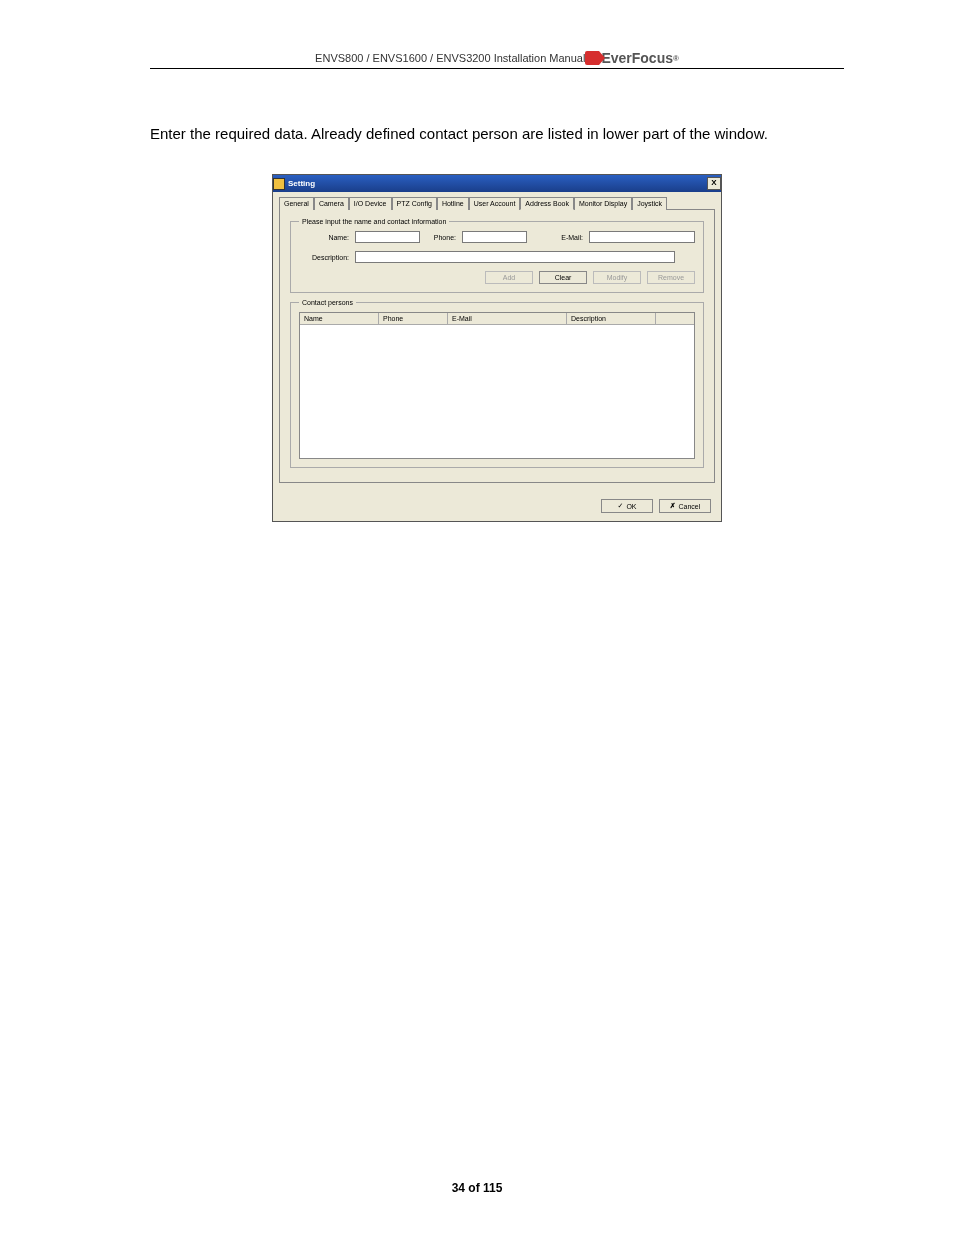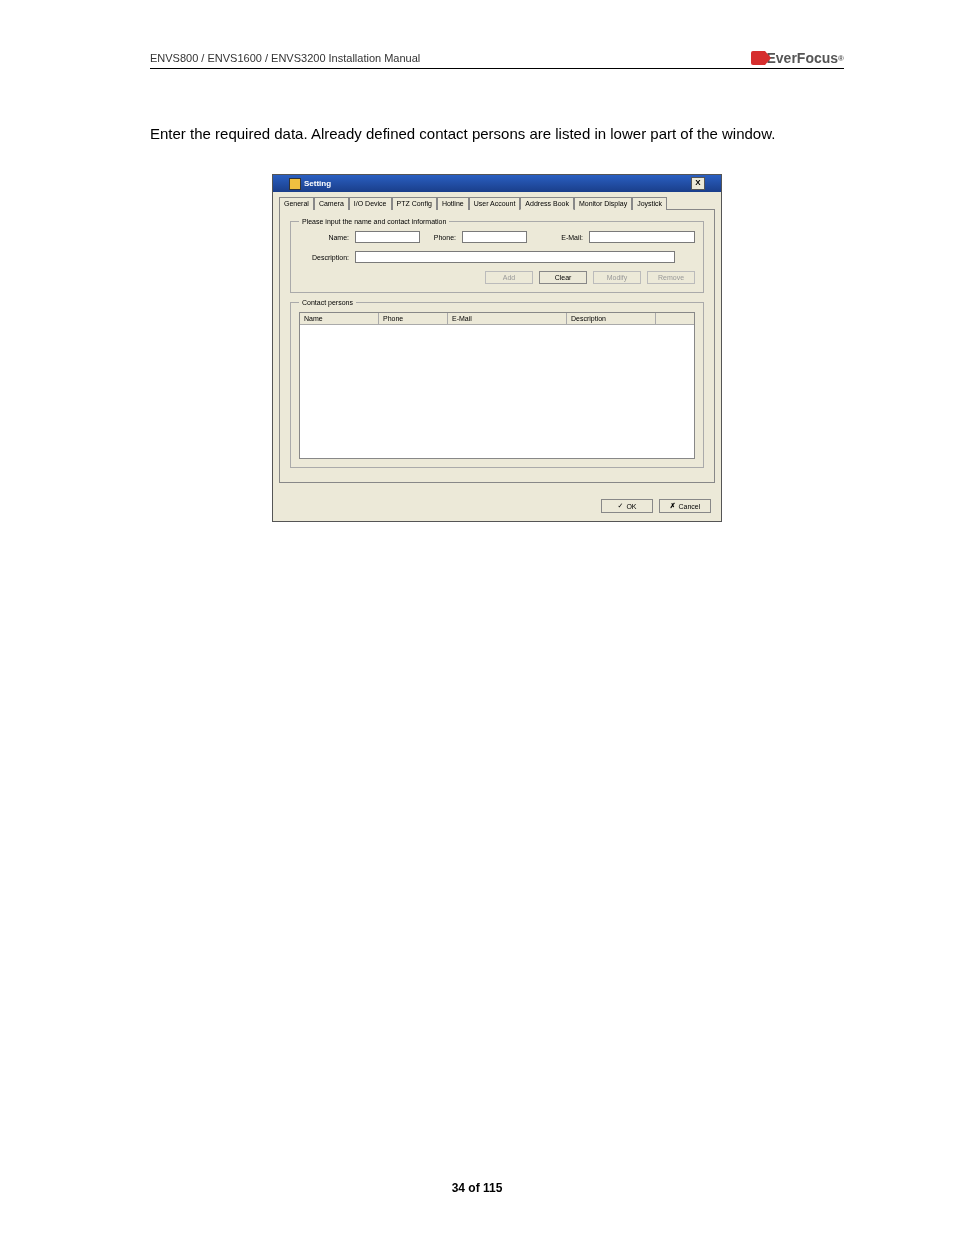--- a/index.html
+++ b/index.html
@@ -11,21 +11,21 @@
     width: 954px;
   }
   .page {
     padding: 50px 110px 40px 150px;
     box-sizing: border-box;
     min-height: 1235px;
     position: relative;
   }
   .header-row {
     display: flex;
-    justify-content: space-between;
+    justify-content: center;
     align-items: center;
     border-bottom: 1px solid #000;
     padding-bottom: 2px;
     margin-bottom: 55px;
   }
   .header-left {
     font-size: 11px;
     color: #333;
   }
   .logo {
@@ -72,21 +72,21 @@
     width: 448px;
     margin: 30px auto 0 auto;
     border: 1px solid #555;
     background: #ece9d8;
     font-size: 8px;
     color: #000;
   }
   .titlebar {
     background: linear-gradient(#2a5fc1, #1a3e8a);
     color: #fff;
-    padding: 2px 16px;
+    padding: 2px 0;
     display: flex;
     justify-content: space-between;
     align-items: center;
     font-weight: bold;
   }
   .title-left { display: flex; align-items: center; gap: 3px; }
   .sys-icon {
     width: 10px; height: 10px;
     background: #f0c040;
     border: 1px solid #333;
@@ -227,21 +227,21 @@
   <div class="header-row">
     <div class="header-left">ENVS800 / ENVS1600 / ENVS3200 Installation Manual</div>
     <div class="logo">
       <span class="logo-icon"></span>
       <span>EverFocus</span>
         <sup>®</sup>
     </div>
   </div>
 
 
-  <div class="body-text">Enter the required data. Already defined contact persons are listed in lower part of the window.</div>
+  <div class="body-text">Enter the required data. Already defined contact person are listed in lower part of the window.</div>
 
   <div class="dialog">
     <div class="titlebar">
       <div class="title-left">
         <span class="sys-icon"></span>
         <span>Setting</span>
       </div>
       <div class="close-btn">X</div>
     </div>
 

